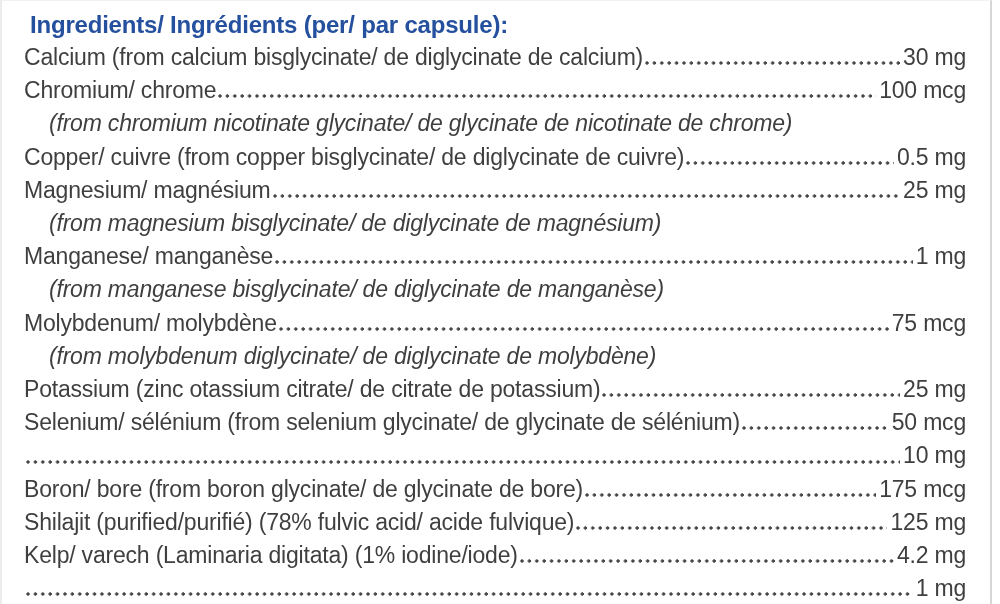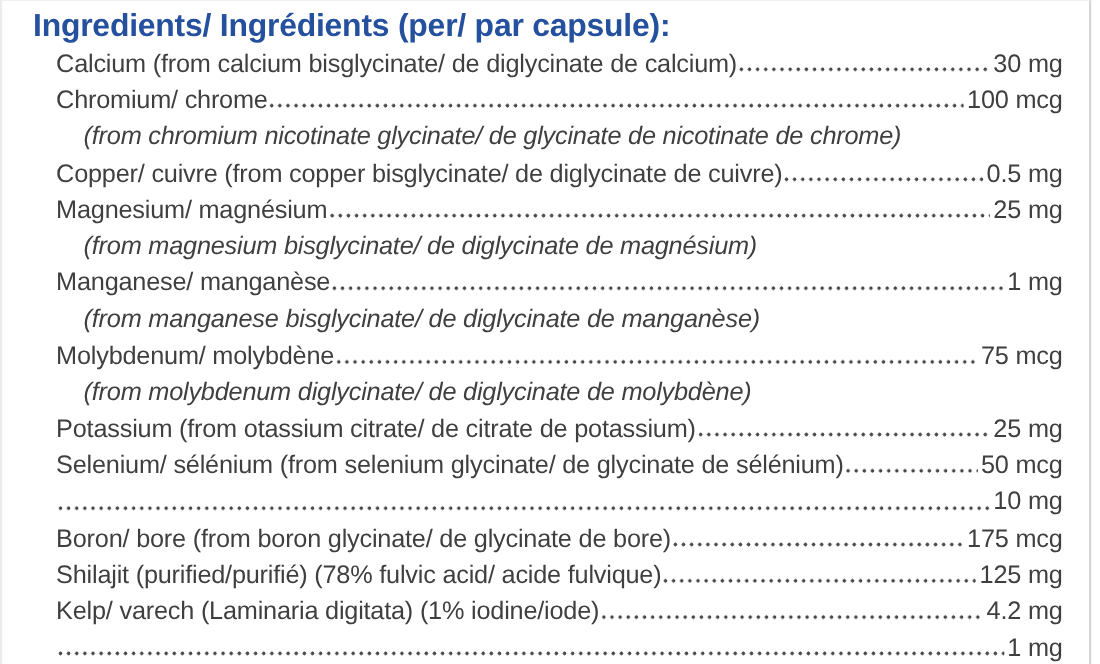--- a/index.html
+++ b/index.html
@@ -22,34 +22,33 @@
     height: 604px;
     background: var(--background);
     border-left: 2px solid #ECECEC;
     border-right: 2px solid var(--frame);
     border-top: 1px solid #F2F2F2;
     padding: 7px 24px 0 22px;
   }
   .title {
     color: var(--header-blue);
     font-weight: bold;
-    font-size: 29px;
+    font-size: 24px;
     letter-spacing: -0.2px;
     line-height: 33px;
     padding-left: 6px;
     white-space: nowrap;
   }
   .row {
     display: flex;
     align-items: baseline;
     font-size: 23px;
     letter-spacing: -0.2px;
     line-height: 33.2px;
     white-space: nowrap;
-    margin-left: 27px;
   }
   .row.indent { padding-left: 25px; font-style: italic; }
   .ing-text { flex: 0 0 auto; }
   .ing-text .latin { }
   .leader {
     flex: 1 1 auto;
     min-width: 0;
     height: 4px;
     align-self: flex-end;
     margin: 0 3px 9px 2px;
@@ -105,21 +104,21 @@
       <div class="row">
     <span class="ing-text"><span>Molybdenum/ molybdène</span><span class="latin"></span><span></span></span>
     <span class="leader"></span>
     <span class="amount">75 mcg</span>
   </div>
       <div class="row indent">
     <span class="ing-text"><span>(from molybdenum diglycinate/ de diglycinate de molybdène)</span><span class="latin"></span><span></span></span>
 
   </div>
       <div class="row">
-    <span class="ing-text"><span>Potassium (from otassium citrate/ de citrate de potassium)</span><span class="latin"></span><span></span></span>
+    <span class="ing-text"><span>Potassium (zinc otassium citrate/ de citrate de potassium)</span><span class="latin"></span><span></span></span>
     <span class="leader"></span>
     <span class="amount">25 mg</span>
   </div>
       <div class="row">
     <span class="ing-text"><span>Selenium/ sélénium (from selenium glycinate/ de glycinate de sélénium)</span><span class="latin"></span><span></span></span>
     <span class="leader"></span>
     <span class="amount">50 mcg</span>
   </div>
       <div class="row">
     <span class="leader"></span>

